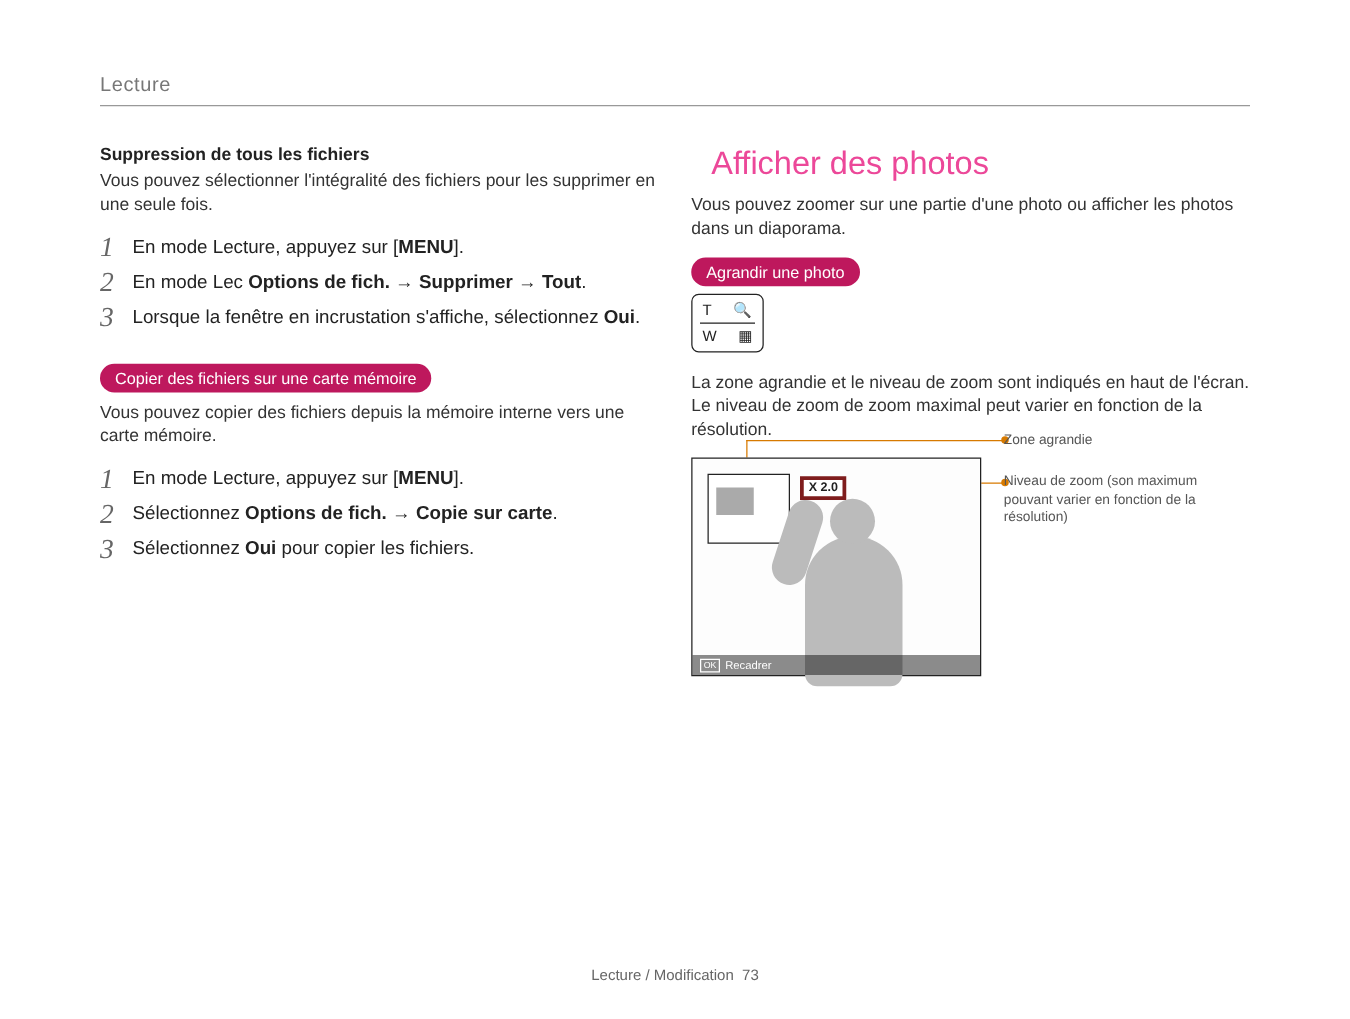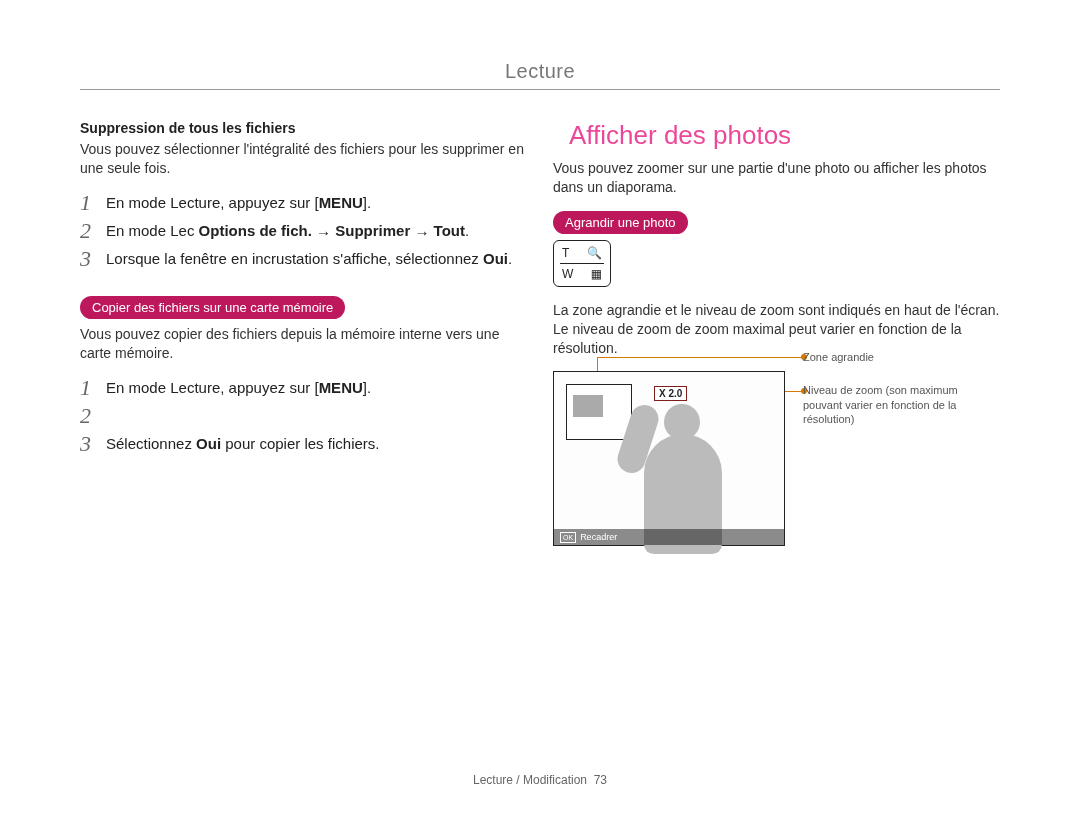--- a/index.html
+++ b/index.html
@@ -12,25 +12,24 @@
     color: #222;
   }
   .page {
     padding: 60px 80px 0 80px;
     box-sizing: border-box;
     width: 100%;
     height: 100%;
     position: relative;
   }
   .header-title {
-    font-size: 20px;
+    font-size: 16px;
     color: #777;
     font-weight: 300;
     letter-spacing: 0.5px;
-    text-align: center;
   }
   .hr {
     border: none;
     border-top: 1px solid #999;
     margin: 6px 0 30px 0;
   }
   .columns {
     display: flex;
     gap: 26px;
   }
@@ -132,23 +131,23 @@
     background: #fff;
   }
   .crop-box .inner {
     position: absolute;
     left: 6px; top: 10px;
     width: 30px; height: 22px;
     background: #aaa;
   }
   .zoom-badge {
     position: absolute;
-    left: 100px;
+    left: 86px;
     top: 14px;
-    border: 1px solid #7f1d1d;
+    border: 3px solid #7f1d1d;
     color: #222;
     font-size: 10px;
     font-weight: bold;
     padding: 1px 4px;
     background: #fff;
   }
   .silhouette {
     position: absolute;
     left: 70px;
     top: 32px;
@@ -265,20 +264,23 @@
 
       <ol class="steps">
         <li>
           <span class="step-num">1</span>
           <span class="step-text">
             <span>En mode Lecture, appuyez sur [</span><span class="bold">MENU</span><span>].</span>
           </span>
         </li>
         <li>
           <span class="step-num">2</span>
+          <span class="step-text">
+            <span>Sélectionnez </span><span class="bold">Options de fich. → Copie sur carte</span><span>.</span>
+          </span>
         </li>
         <li>
           <span class="step-num">3</span>
           <span class="step-text">
             <span>Sélectionnez </span><span class="bold">Oui</span><span> pour copier les fichiers.</span>
           </span>
         </li>
       </ol>
     </div>
 

